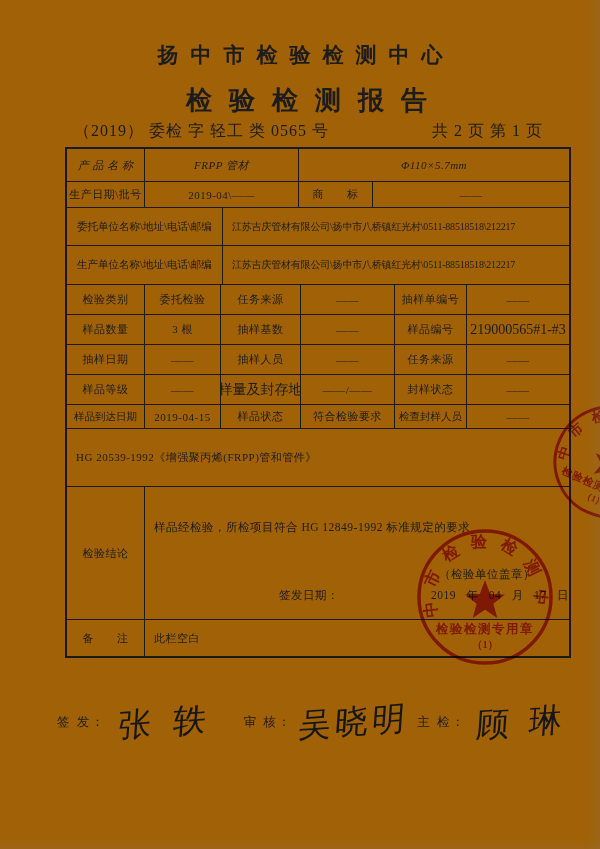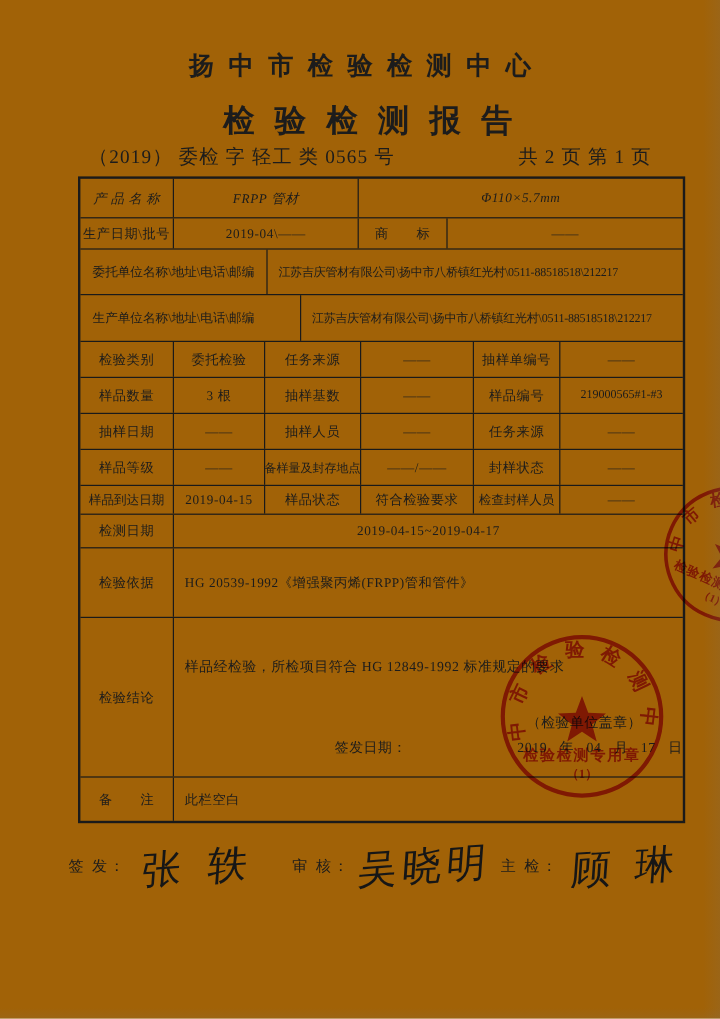--- a/index.html
+++ b/index.html
@@ -34,21 +34,21 @@
     text-align:center;font-size:11px;letter-spacing:.5px;
     box-sizing:border-box;overflow:hidden;white-space:nowrap;
   }
   .cell + .cell{border-left:1px solid #1a1a1a;}
   .left{justify-content:flex-start;text-align:left;padding-left:9px;}
   .c77{width:77px;flex:none;} .c154{width:154px;flex:none;} .c74{width:74px;flex:none;}
   .c76{width:76px;flex:none;} .c80{width:80px;flex:none;} .c94{width:94px;flex:none;}
   .c72{width:72px;flex:none;} .c155{width:155px;flex:none;}
   .fill{flex:1;min-width:0;}
   .fs10{font-size:10px;letter-spacing:-.2px;}
-  .fs95{font-size:10px;letter-spacing:0;}
+  .fs95{font-size:14px;letter-spacing:0;}
   .fs105{font-size:10.5px;letter-spacing:0;}
   
   .concl-cell{position:relative;display:block;}
   .concl-text{position:absolute;top:33px;left:9px;font-size:11.5px;letter-spacing:.5px;white-space:nowrap;}
   .seal-note{position:absolute;top:80px;left:294px;font-size:11.5px;white-space:nowrap;}
   .issue-line{position:absolute;top:101px;left:134px;font-size:11.5px;display:flex;white-space:nowrap;}
   .issue-date{margin-left:92px;word-spacing:7px;}
   
   .sig-row{
     position:absolute;top:692px;left:47px;width:510px;height:60px;
@@ -106,21 +106,21 @@
       <div class="cell c154">2019-04\——</div>
       <div class="cell c74">商　　标</div>
       <div class="cell fill">——</div>
     </div>
 
     <div class="trow" style="height:38px;">
       <div class="cell c155 fs105">委托单位名称\地址\电话\邮编</div>
       <div class="cell fill left fs10">江苏吉庆管材有限公司\扬中市八桥镇红光村\0511-88518518\212217</div>
     </div>
 
-    <div class="trow" style="height:39px;gap:28px;">
+    <div class="trow" style="height:39px;">
       <div class="cell c155 fs105">生产单位名称\地址\电话\邮编</div>
       <div class="cell fill left fs10">江苏吉庆管材有限公司\扬中市八桥镇红光村\0511-88518518\212217</div>
     </div>
 
     <div class="trow" style="height:30px;">
       <div class="cell c77">检验类别</div>
       <div class="cell c76">委托检验</div>
       <div class="cell c80">任务来源</div>
       <div class="cell c94">——</div>
       <div class="cell c72">抽样单编号</div>
@@ -156,27 +156,22 @@
 
     <div class="trow" style="height:24px;">
       <div class="cell c77 fs105">样品到达日期</div>
       <div class="cell c76">2019-04-15</div>
       <div class="cell c80">样品状态</div>
       <div class="cell c94">符合检验要求</div>
       <div class="cell c72 fs105">检查封样人员</div>
       <div class="cell fill">——</div>
     </div>
 
-    <div class="trow" style="height:28px;">
-      <div class="cell c77">检测日期</div>
-      <div class="cell fill">2019-04-15~2019-04-17</div>
-    </div>
 
     <div class="trow" style="height:58px;">
-      <div class="cell c77">检验依据</div>
       <div class="cell fill left">HG 20539-1992《增强聚丙烯(FRPP)管和管件》</div>
     </div>
 
     <div class="trow" style="height:133px;">
       <div class="cell c77">检验结论</div>
       <div class="cell fill concl-cell">
         <div class="concl-text">样品经检验，所检项目符合 HG 12849-1992 标准规定的要求</div>
         <div class="seal-note">（检验单位盖章）</div>
         <div class="issue-line">
           <span>签发日期：</span>

